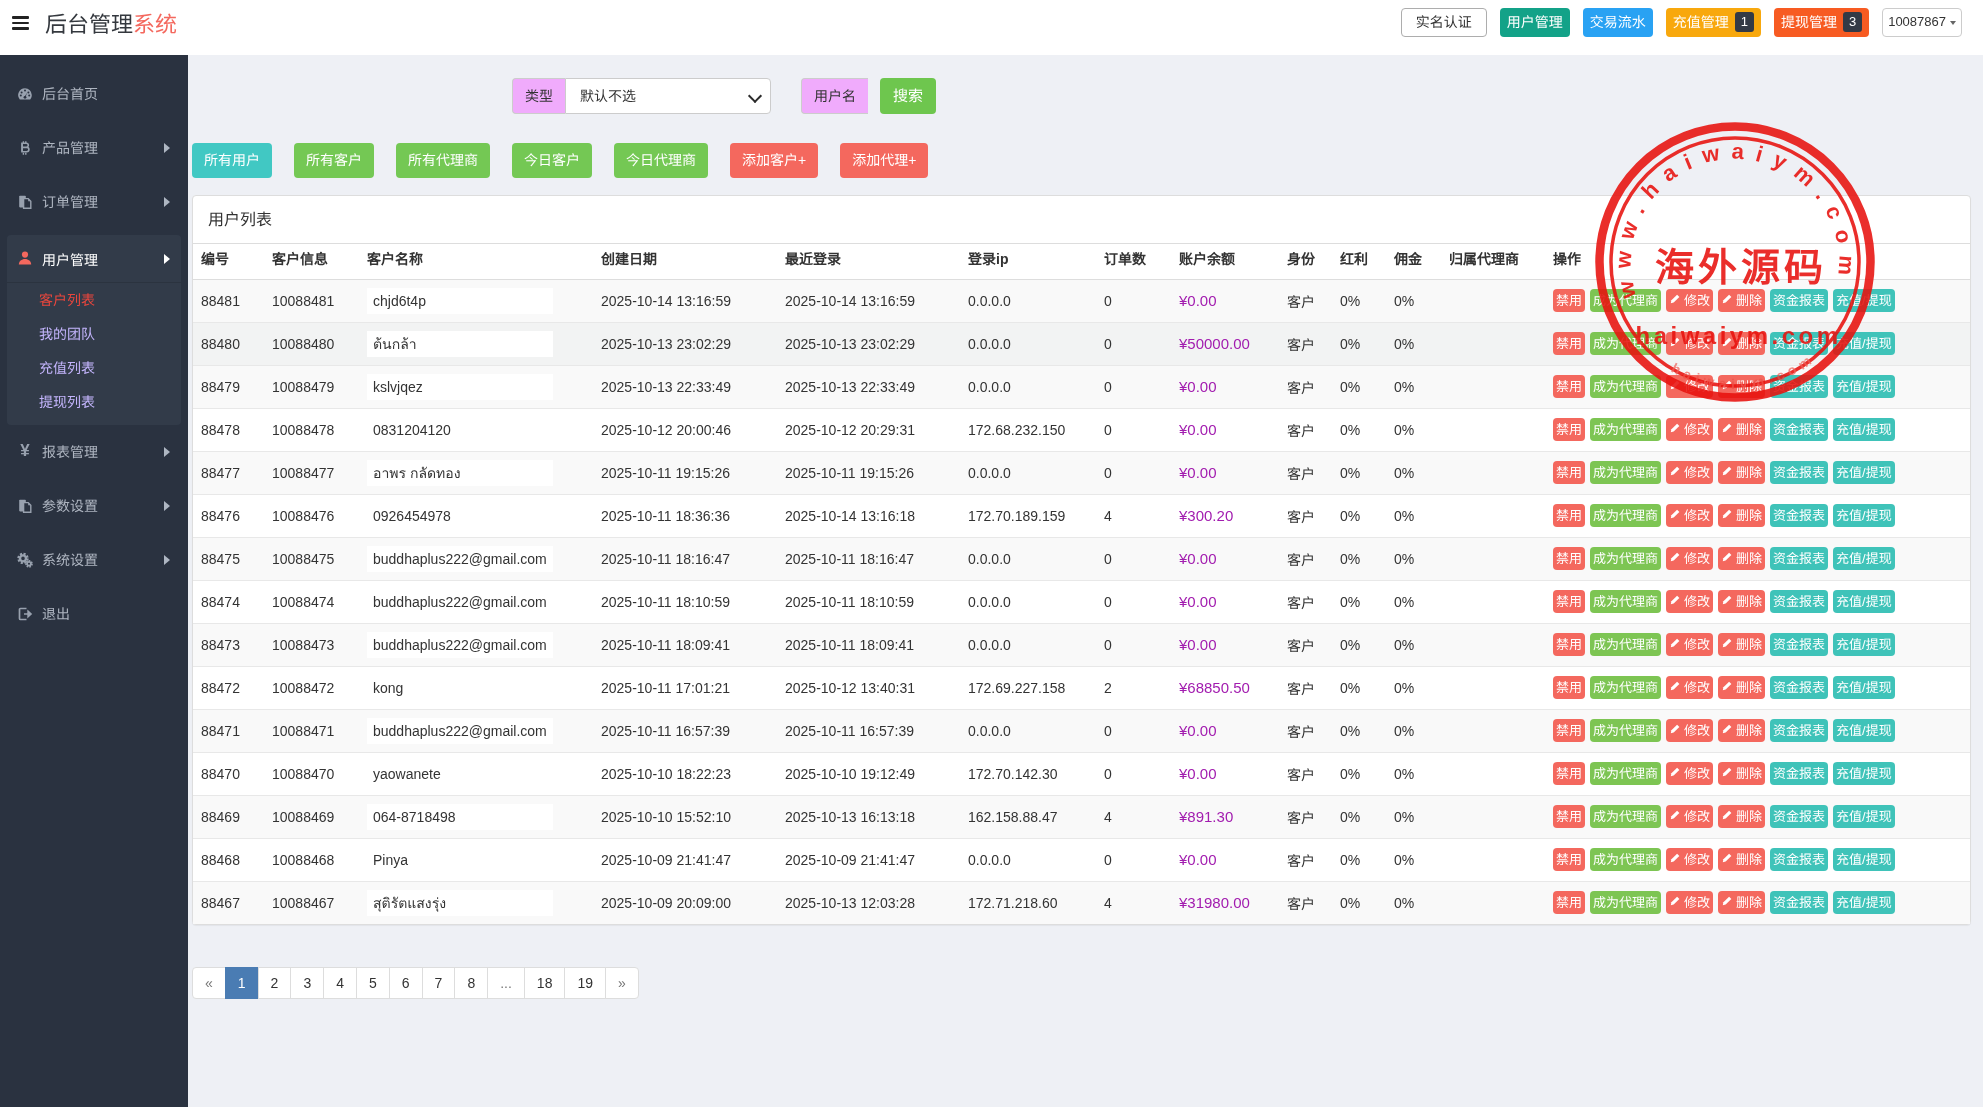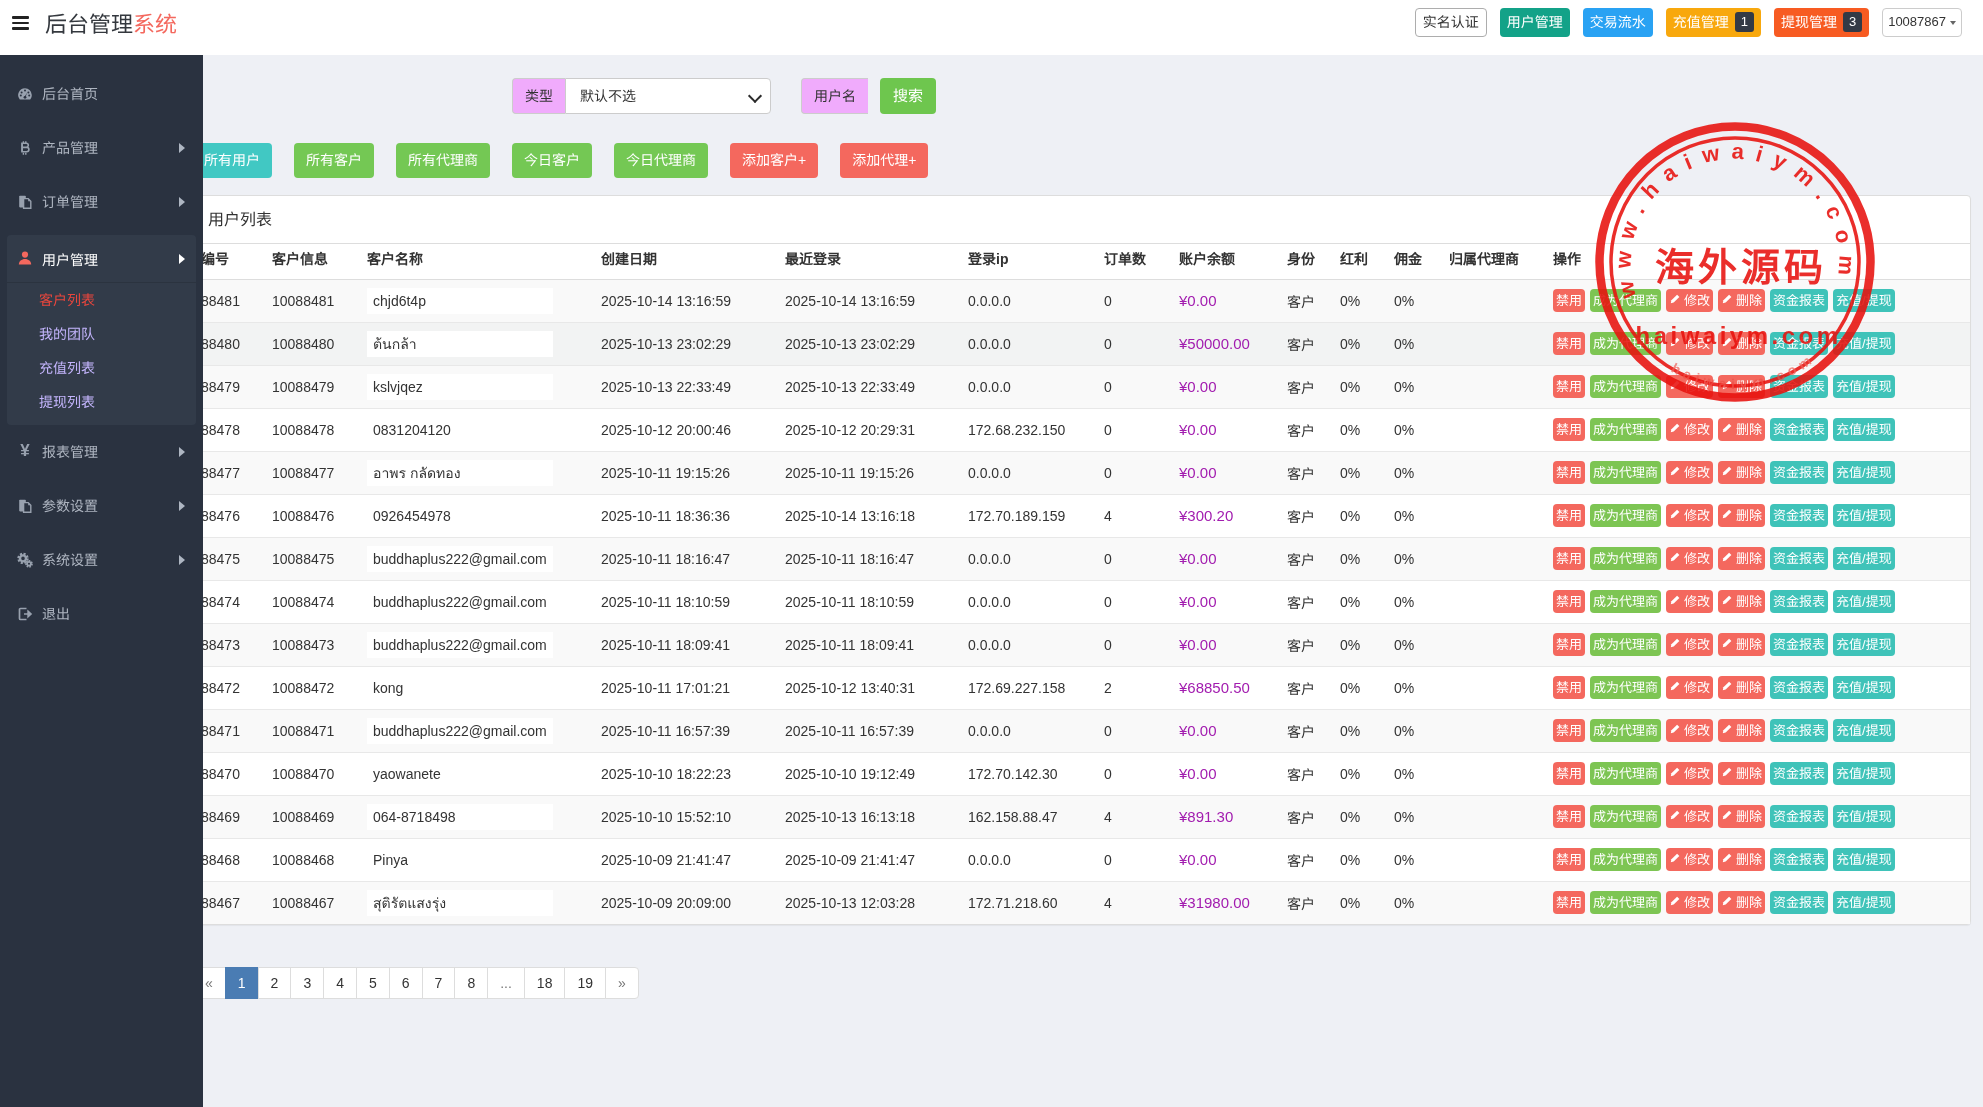--- a/index.html
+++ b/index.html
@@ -7,30 +7,30 @@
 html,body { width:1983px; height:1107px; }
 body { font-family:"Liberation Sans",sans-serif; background:#eef0f5; position:relative; overflow:hidden; font-size:14px; color:#333; }
 
 .navbar { position:absolute; top:0; left:0; width:1983px; height:55px; background:#fff; z-index:5; }
 .burger { position:absolute; left:12px; top:16px; width:17px; height:14px; }
 .burger span { display:block; height:2.5px; background:#222; margin-bottom:3px; border-radius:1px; }
 .brand { position:absolute; left:45px; top:6px; font-size:22px; color:#34383e; letter-spacing:0px; }
 .brand em { font-style:normal; color:#f4685e; }
 .nav-r { position:absolute; right:21px; top:8px; height:29px; font-size:0; white-space:nowrap; }
 .nav-r .nbtn { display:inline-block; vertical-align:top; height:29px; line-height:28px; padding:0 7px; border-radius:4px; font-size:14px; margin-left:13px; text-align:center; }
-.nbtn.white { background:#fff; border:1px solid #adadad; color:#333; padding:0 7px; line-height:26px; }
+.nbtn.white { background:#fff; border:1px solid #adadad; color:#333; padding:0 14px; line-height:26px; }
 .nbtn.teal  { background:#13a288; color:#fff; }
 .nbtn.blue  { background:#29a2f3; color:#fff; }
 .nbtn.amber { background:#f8a80d; color:#fff; }
 .nbtn.ored  { background:#f75b22; color:#fff; }
 .nbtn .badge { display:inline-block; background:#333a46; color:#fff; border-radius:3px; padding:0 6px; height:20px; line-height:20px; font-size:13px; margin-left:6px; position:relative; top:-1px; }
 .nbtn.drop { background:#fff; border:1px solid #ccc; color:#333; padding:0 5px; font-size:13px; line-height:26px; }
 .caret { display:inline-block; width:0; height:0; border-left:3.5px solid transparent; border-right:3.5px solid transparent; border-top:4px solid #666; margin-left:4px; vertical-align:middle; }
 
-.sidebar { position:absolute; top:55px; left:0; width:203px; bottom:0; background:#2a3240; z-index:4; }
+.sidebar { position:absolute; top:55px; left:0; width:188px; bottom:0; background:#2a3240; z-index:4; }
 .menu { list-style:none; padding-top:12px; }
 .menu > li > a { display:block; position:relative; height:54px; line-height:54px; color:#aeb5c0; font-size:14px; padding-left:42px; text-decoration:none; }
 .menu .mico { position:absolute; left:17px; top:50%; margin-top:-8px; width:16px; height:16px; color:#98a1ae; font-size:15px; line-height:16px; font-weight:bold; text-align:center; }
 .menu .mico svg { display:block; width:16px; height:16px; }
 .menu .arr { position:absolute; right:18px; top:50%; margin-top:-5px; width:0; height:0; border-top:5px solid transparent; border-bottom:5px solid transparent; border-left:6px solid #aeb6c2; }
 .submenu-wrap { background:#323b49; margin:6px 7px 0; border-radius:4px; padding-bottom:6px; }
 .submenu-wrap .mico { left:10px; }
 .submenu-wrap .arr { right:11px; }
 .submenu-wrap > a { display:block; position:relative; height:48px; line-height:50px; border-bottom:1px solid #2b333f; color:#fff; font-size:14px; padding-left:35px; text-decoration:none; }
 .submenu { list-style:none; }

